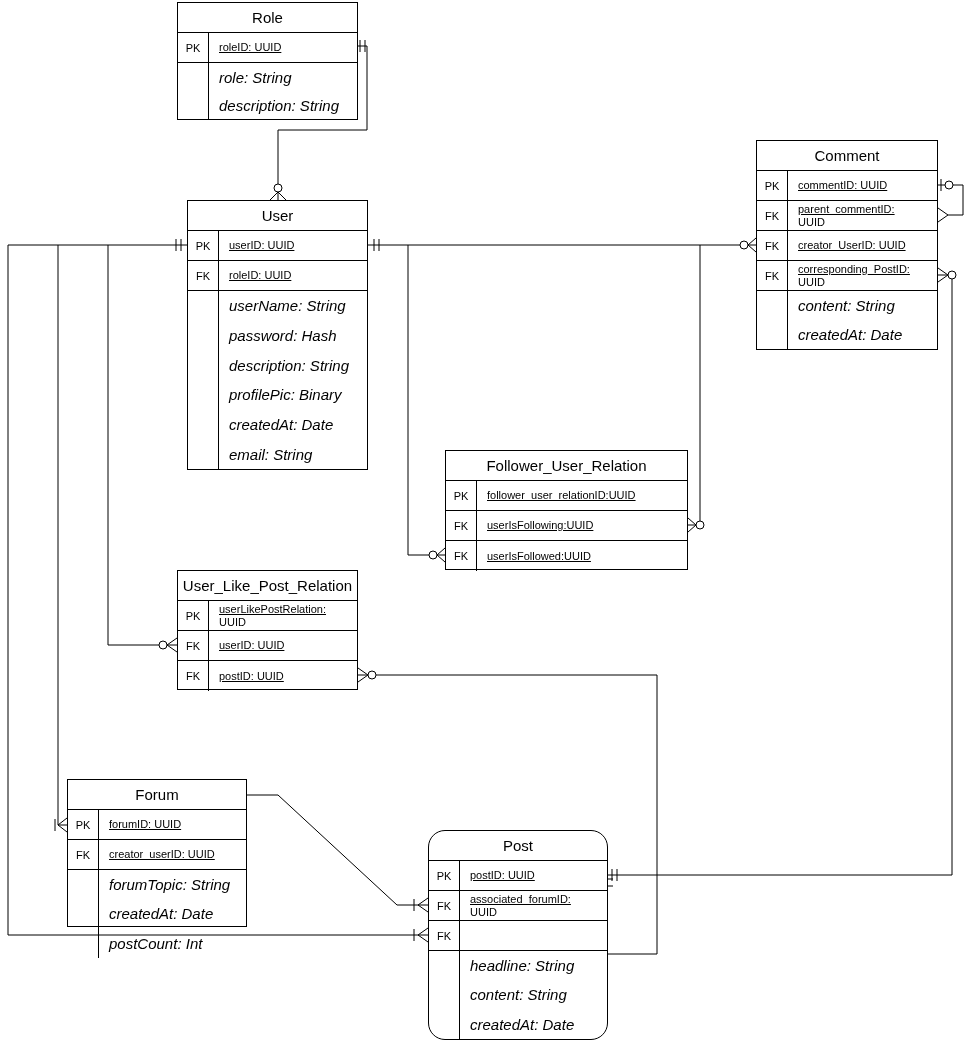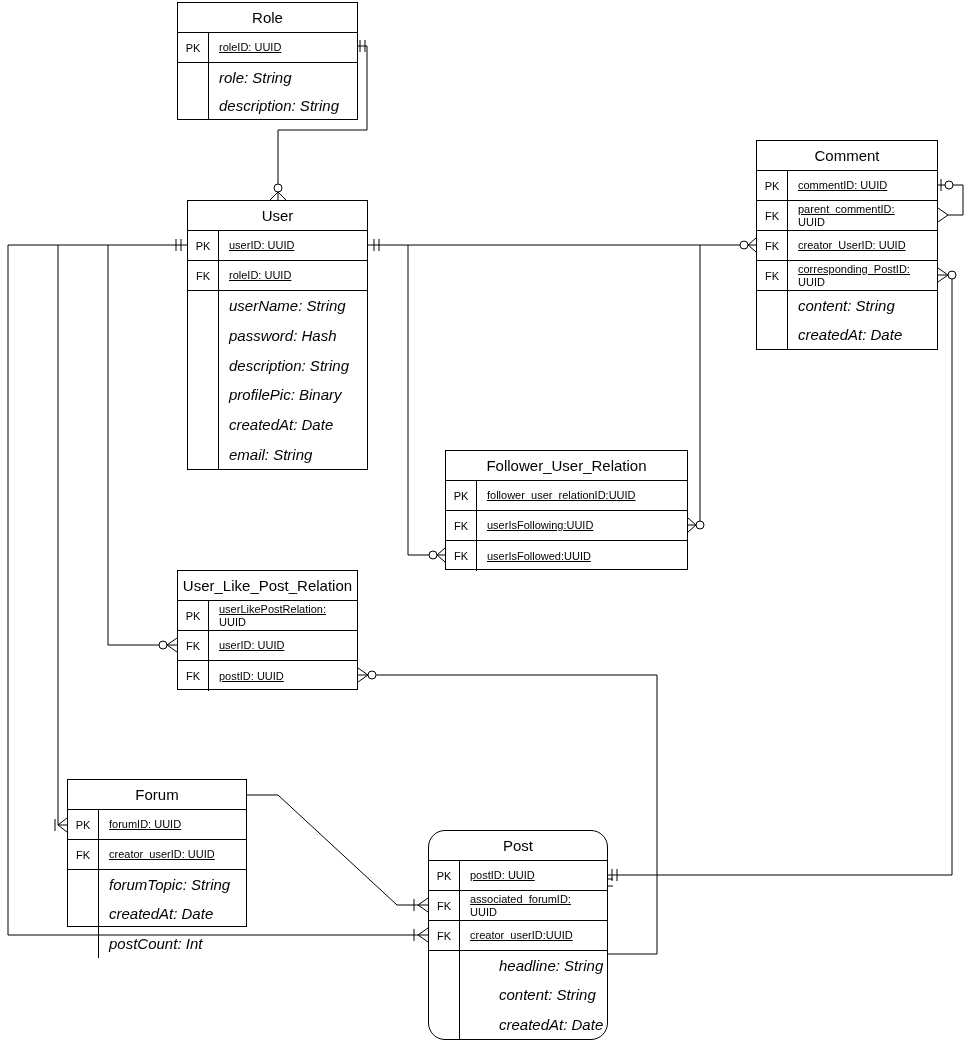--- a/index.html
+++ b/index.html
@@ -268,25 +268,22 @@
     </div>
     <div class="erow">
       <div class="kcell">FK</div>
       <div class="fcell">
         <span class="u">associated_forumID:</span>
         <span class="l2">UUID</span>
       </div>
     </div>
     <div class="erow">
       <div class="kcell">FK</div>
-      <div class="fcell">
-          <span class="u">creator_userID:UUID</span>
-        </div>
-    </div>
-    <div class="attrs" style="height:88px;gap:29px;">
+    </div>
+    <div class="attrs" style="height:88px;">
       <div class="kcell"></div>
       <div class="alist">
         <div class="aitem">headline: String</div>
         <div class="aitem">content: String</div>
         <div class="aitem">createdAt: Date</div>
       </div>
     </div>
   </div>
 
 </div>

